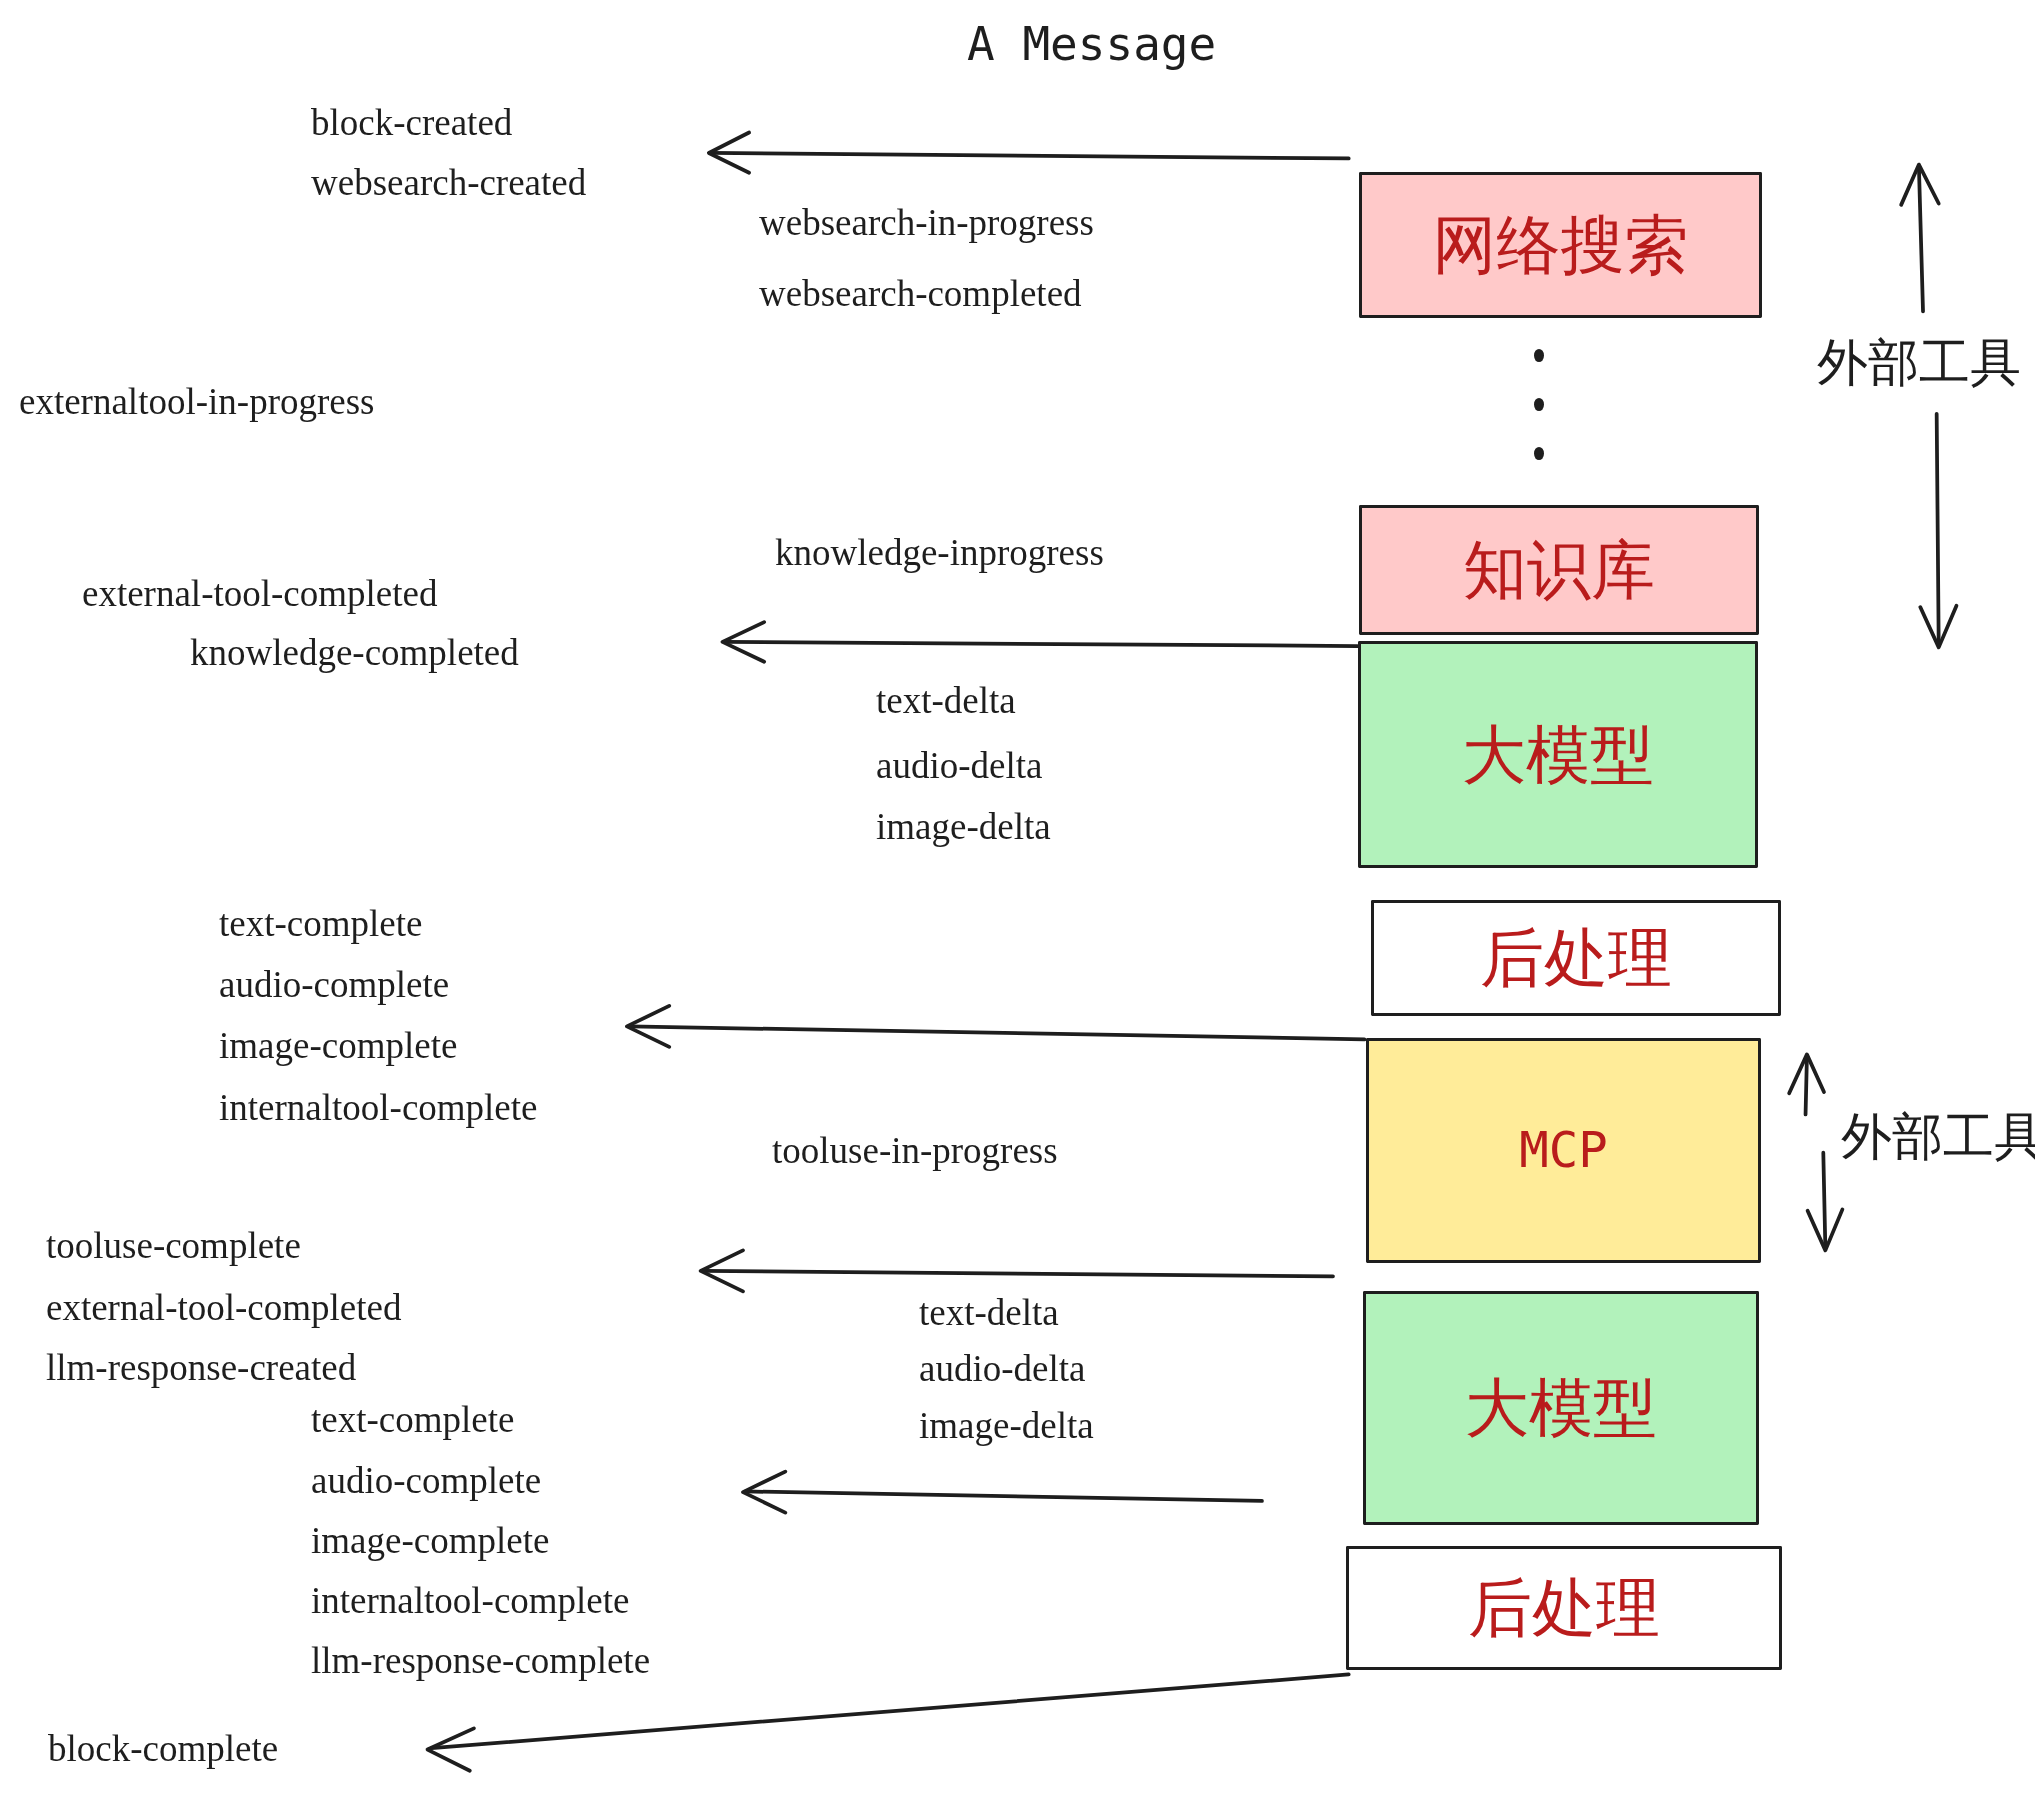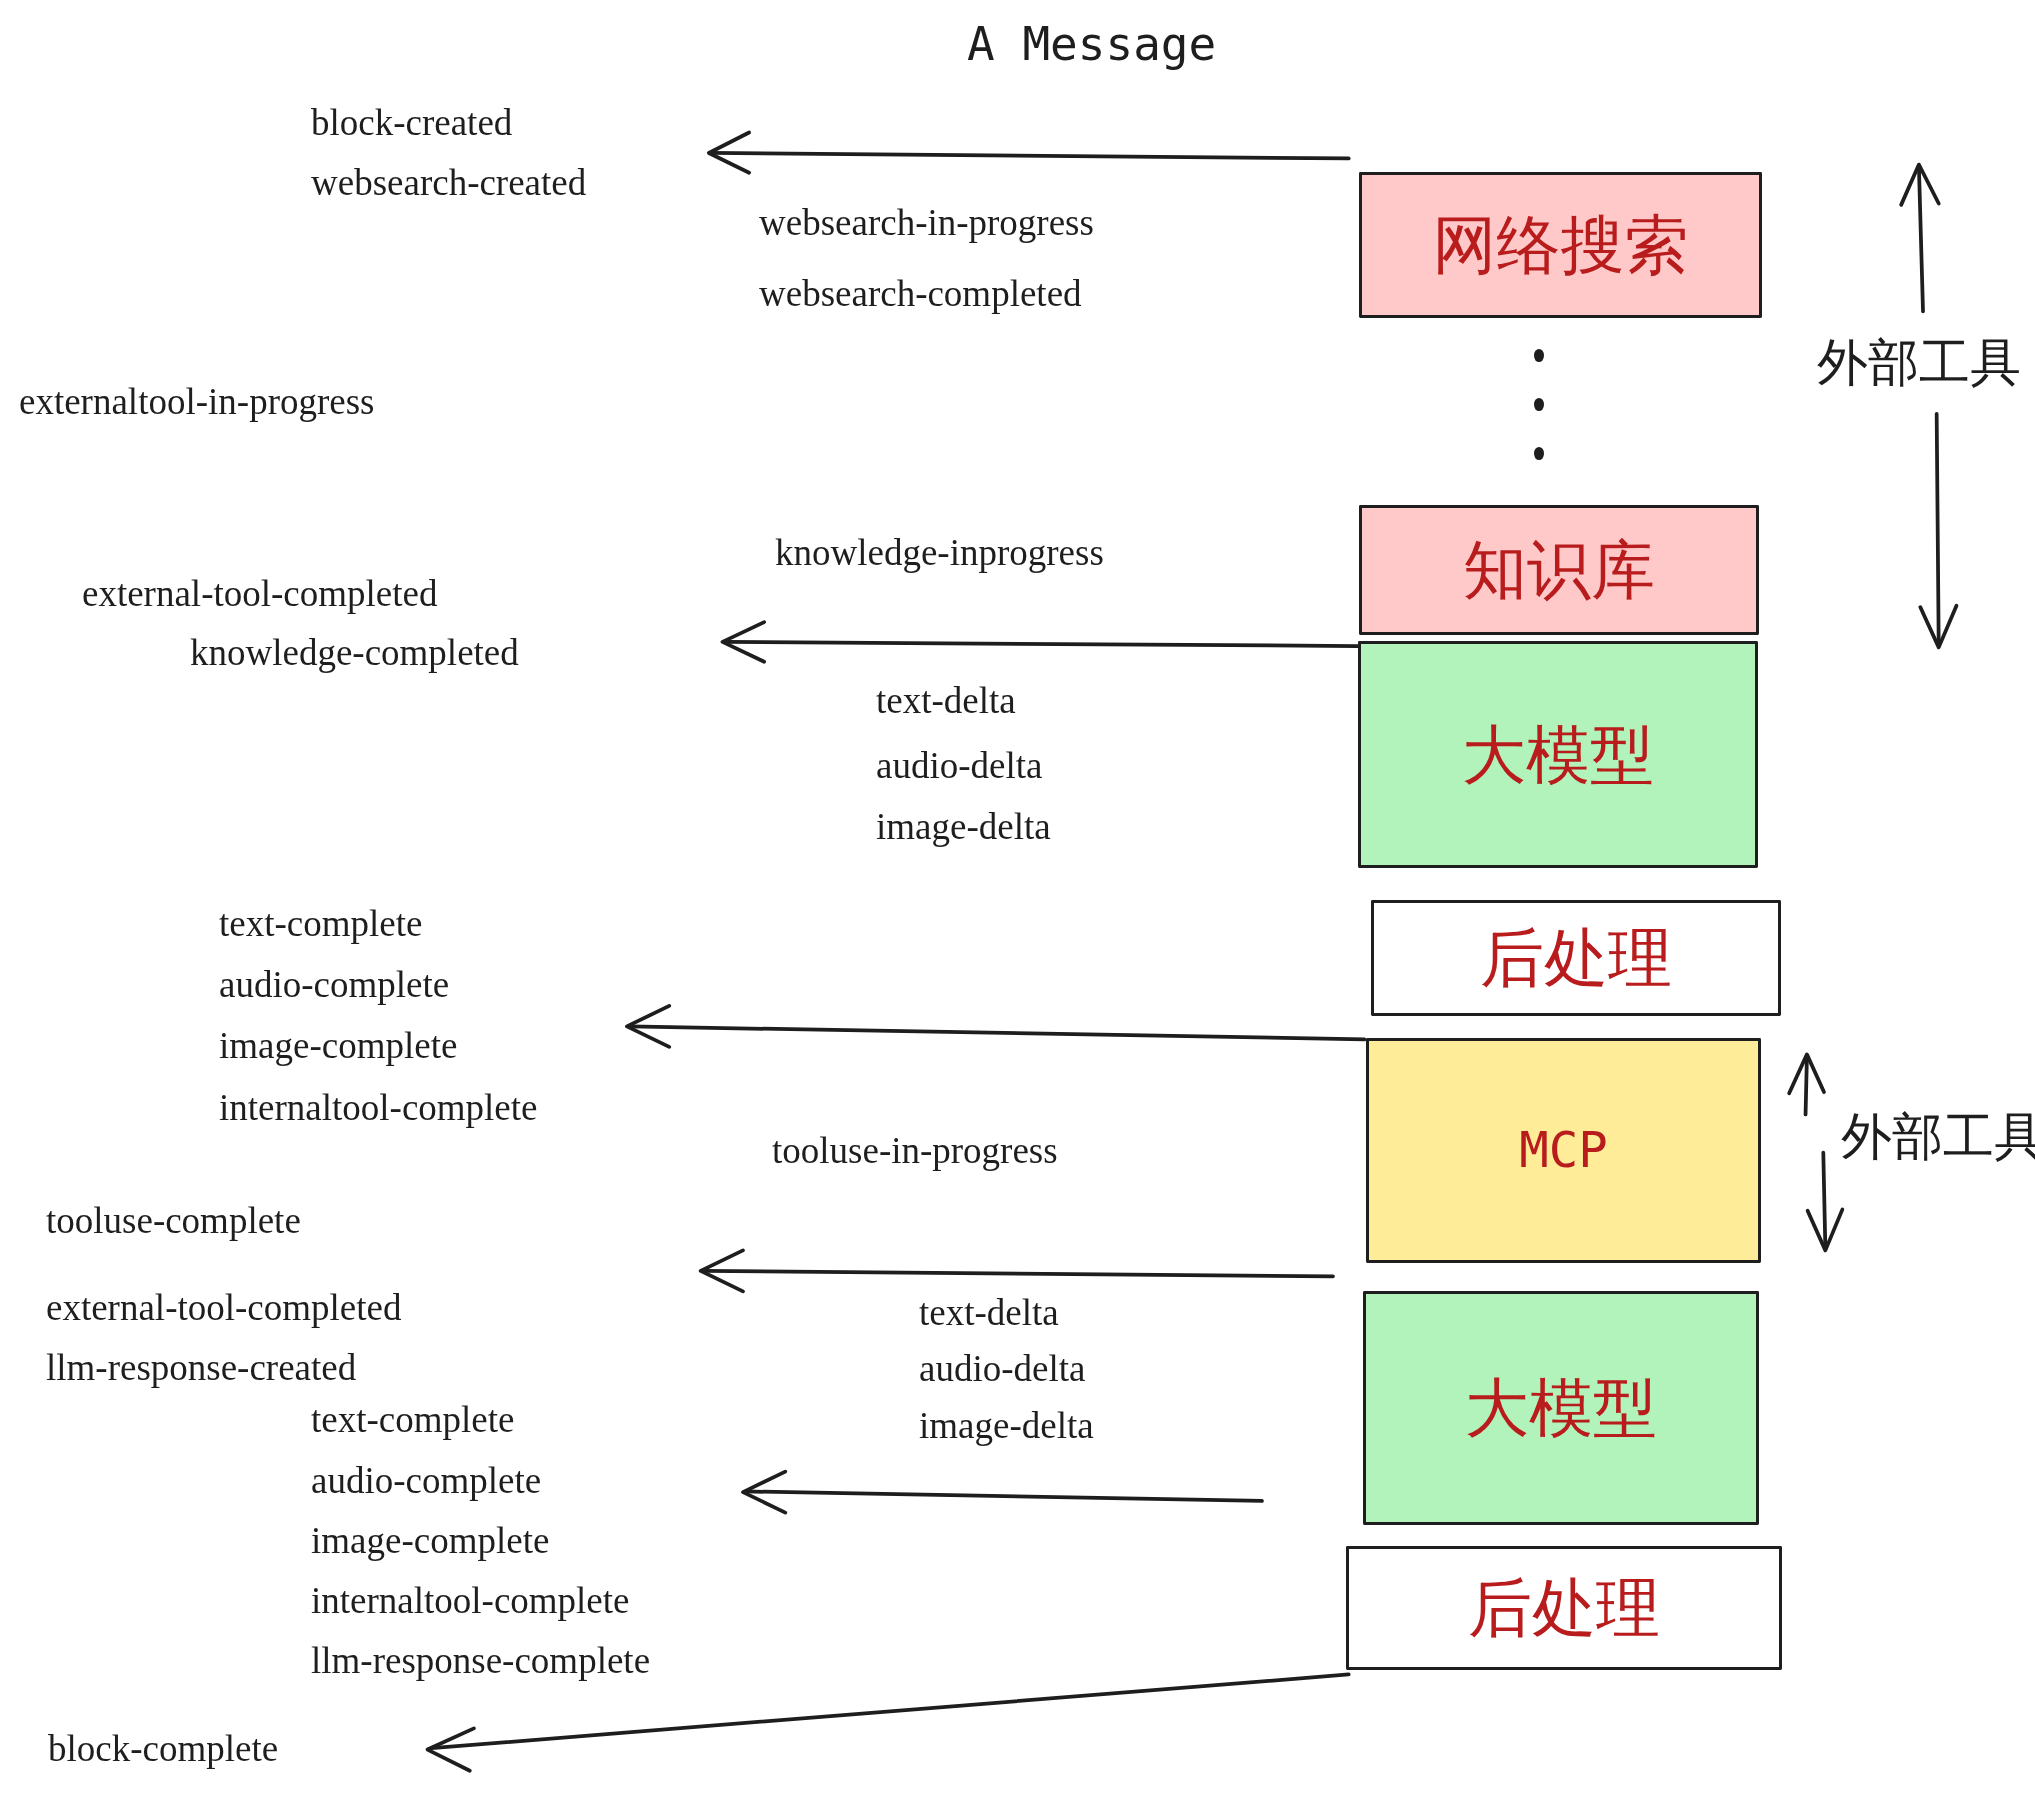--- a/index.html
+++ b/index.html
@@ -141,21 +141,21 @@
   <div class="evt" style="left:82px;top:575px;">external-tool-completed</div>
   <div class="evt" style="left:190px;top:634px;">knowledge-completed</div>
   <div class="evt" style="left:876px;top:682px;">text-delta</div>
   <div class="evt" style="left:876px;top:747px;">audio-delta</div>
   <div class="evt" style="left:876px;top:808px;">image-delta</div>
   <div class="evt" style="left:219px;top:905px;">text-complete</div>
   <div class="evt" style="left:219px;top:966px;">audio-complete</div>
   <div class="evt" style="left:219px;top:1027px;">image-complete</div>
   <div class="evt" style="left:219px;top:1089px;">internaltool-complete</div>
   <div class="evt" style="left:772px;top:1132px;">tooluse-in-progress</div>
-  <div class="evt" style="left:46px;top:1202px;">tooluse-complete</div>
+  <div class="evt" style="left:46px;top:1227px;">tooluse-complete</div>
   <div class="evt" style="left:46px;top:1289px;">external-tool-completed</div>
   <div class="evt" style="left:46px;top:1349px;">llm-response-created</div>
   <div class="evt" style="left:919px;top:1294px;">text-delta</div>
   <div class="evt" style="left:919px;top:1350px;">audio-delta</div>
   <div class="evt" style="left:919px;top:1407px;">image-delta</div>
   <div class="evt" style="left:311px;top:1401px;">text-complete</div>
   <div class="evt" style="left:311px;top:1462px;">audio-complete</div>
   <div class="evt" style="left:311px;top:1522px;">image-complete</div>
   <div class="evt" style="left:311px;top:1582px;">internaltool-complete</div>
   <div class="evt" style="left:311px;top:1642px;">llm-response-complete</div>

